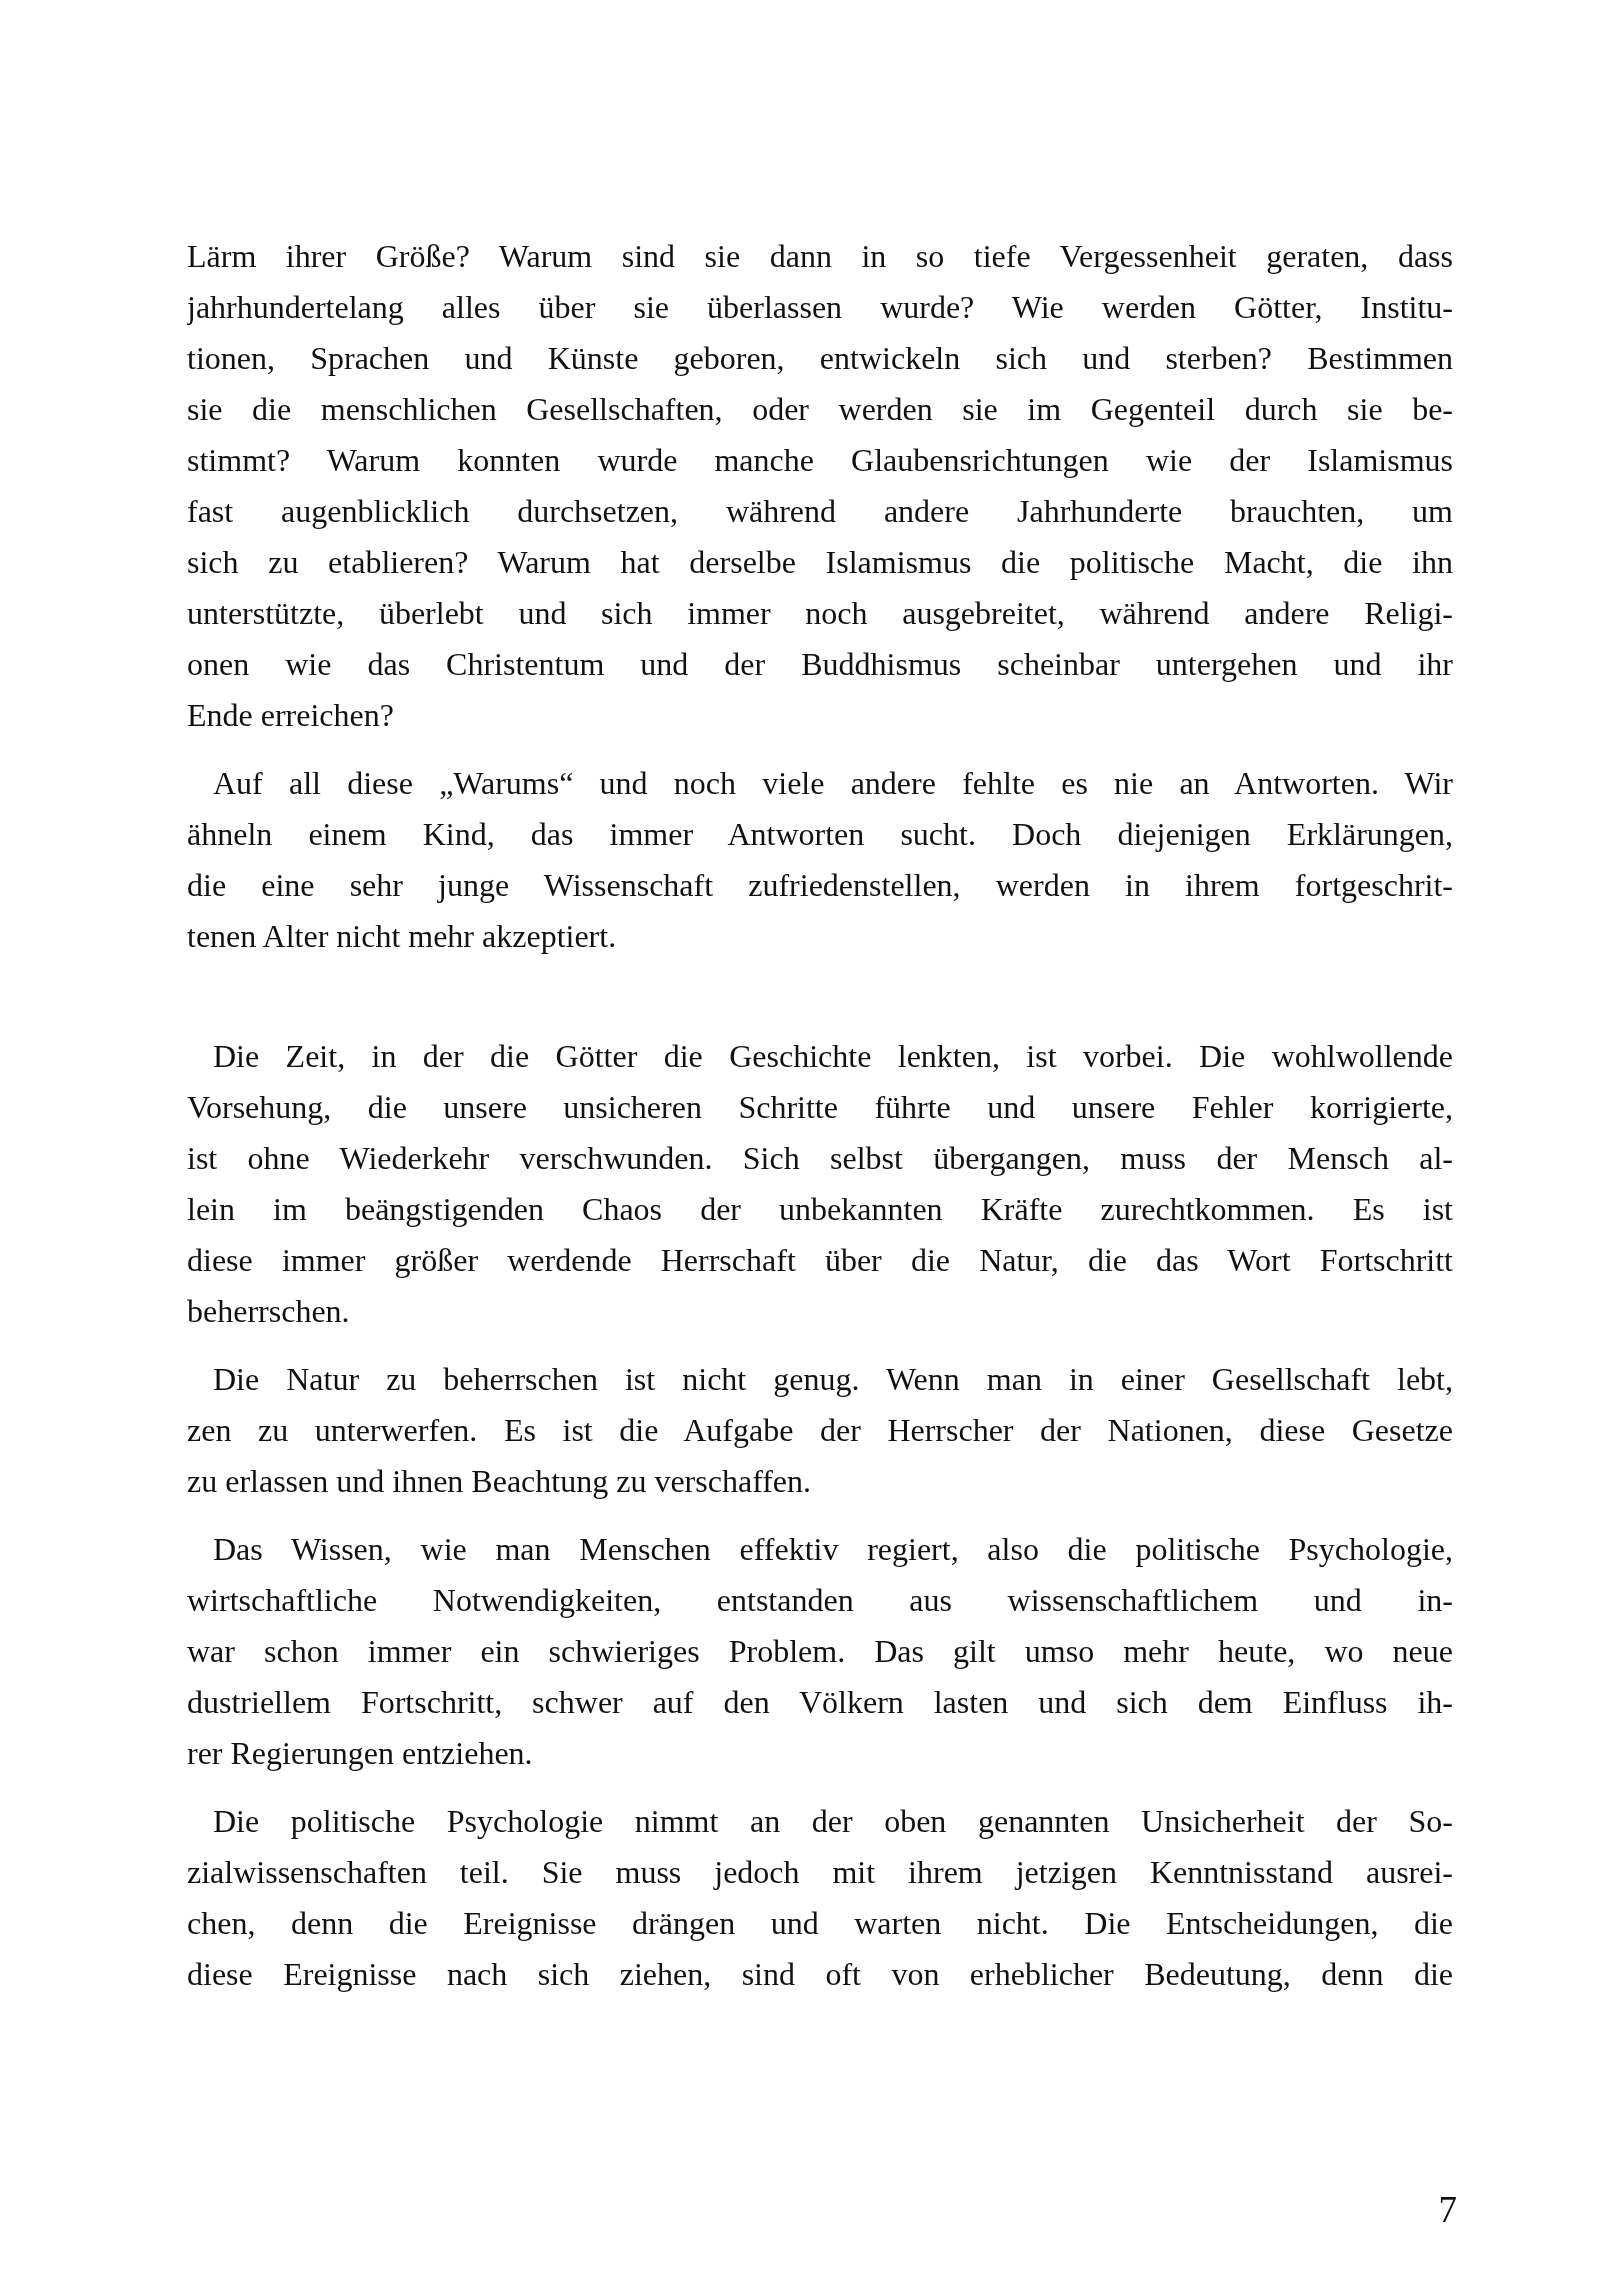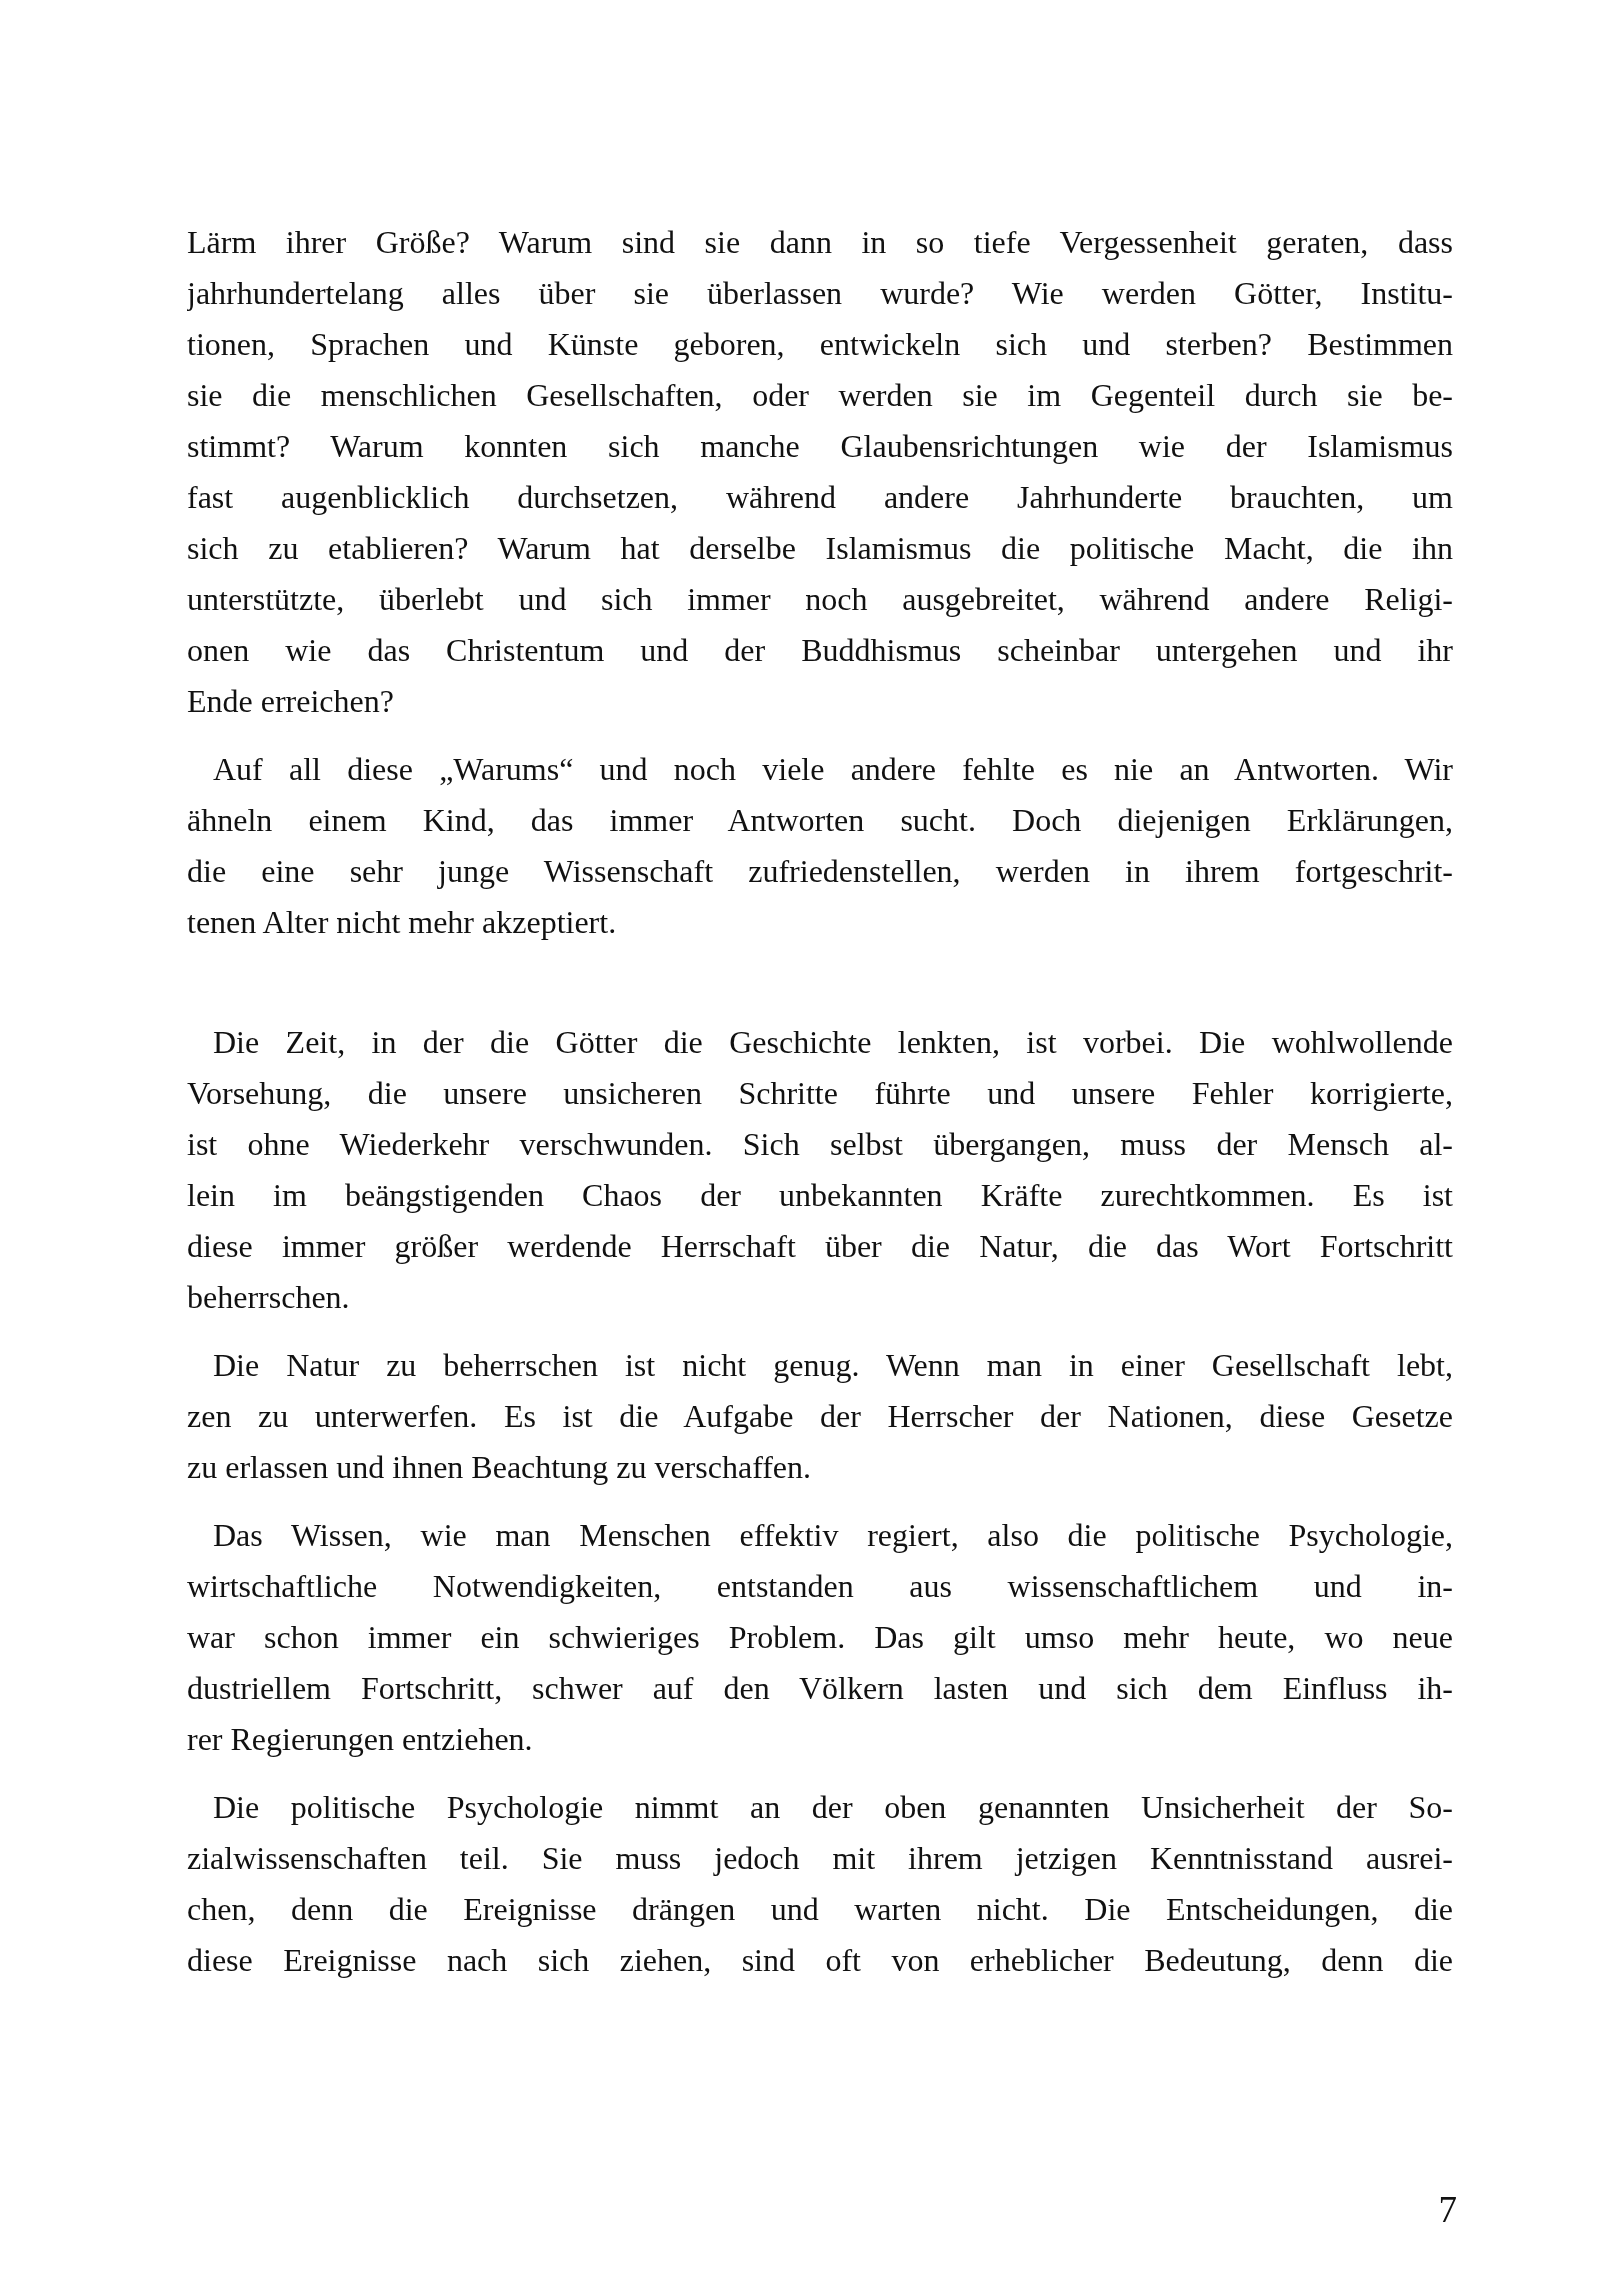--- a/index.html
+++ b/index.html
@@ -11,21 +11,21 @@
     width: 1618px;
     height: 2295px;
     position: relative;
     overflow: hidden;
     color: #111111;
     font-family: "Liberation Serif", "DejaVu Serif", serif;
   }
   .page {
     position: absolute;
     left: 187px;
-    top: 217px;
+    top: 231px;
     width: 1266px;
   }
   .para {
     margin: 0;
     padding: 0;
   }
   .para + .para {
     margin-top: 17px;
   }
   .section-break {
@@ -63,21 +63,21 @@
 
 <div class="page">
 
   <div>
 
     <p class="para">
       <span class="line first">Lärm ihrer Größe? Warum sind sie dann in so tiefe Vergessenheit geraten, dass</span>
       <span class="line">jahrhundertelang alles über sie überlassen wurde? Wie werden Götter, Institu-</span>
       <span class="line">tionen, Sprachen und Künste geboren, entwickeln sich und sterben? Bestimmen</span>
       <span class="line">sie die menschlichen Gesellschaften, oder werden sie im Gegenteil durch sie be-</span>
-      <span class="line">stimmt? Warum konnten sich manche Glaubensrichtungen wie der Islamismus</span>
+      <span class="line">stimmt? Warum konnten wurde manche Glaubensrichtungen wie der Islamismus</span>
       <span class="line">fast augenblicklich durchsetzen, während andere Jahrhunderte brauchten, um</span>
       <span class="line">sich zu etablieren? Warum hat derselbe Islamismus die politische Macht, die ihn</span>
       <span class="line">unterstützte, überlebt und sich immer noch ausgebreitet, während andere Religi-</span>
       <span class="line">onen wie das Christentum und der Buddhismus scheinbar untergehen und ihr</span>
       <span class="line last">Ende erreichen?</span>
     </p>
 
     <p class="para indent">
       <span class="line first">Auf all diese „Warums“ und noch viele andere fehlte es nie an Antworten. Wir</span>
       <span class="line">ähneln einem Kind, das immer Antworten sucht. Doch diejenigen Erklärungen,</span>

